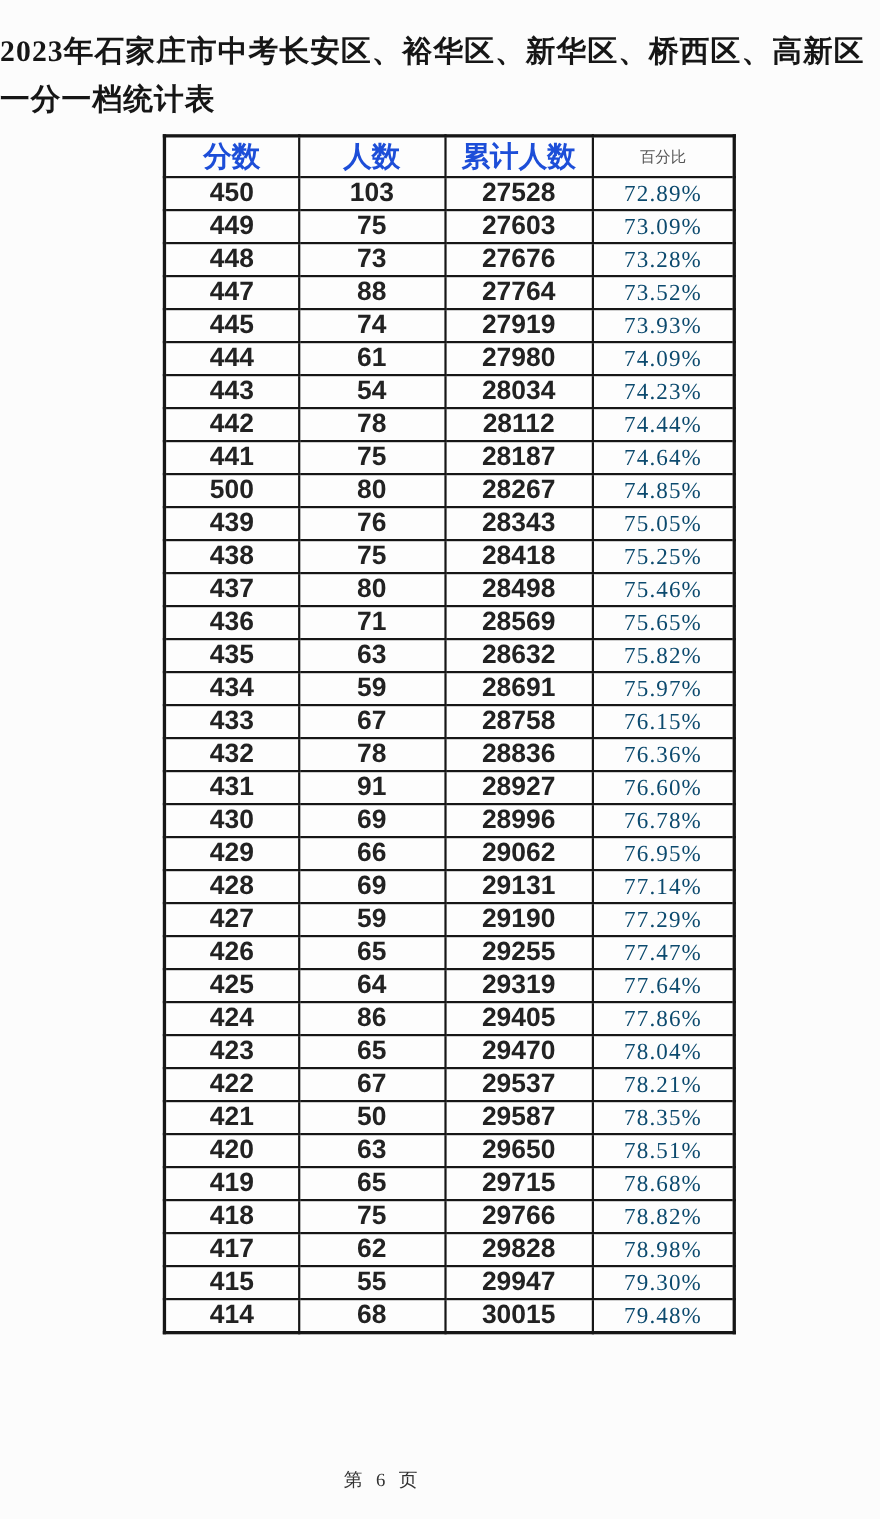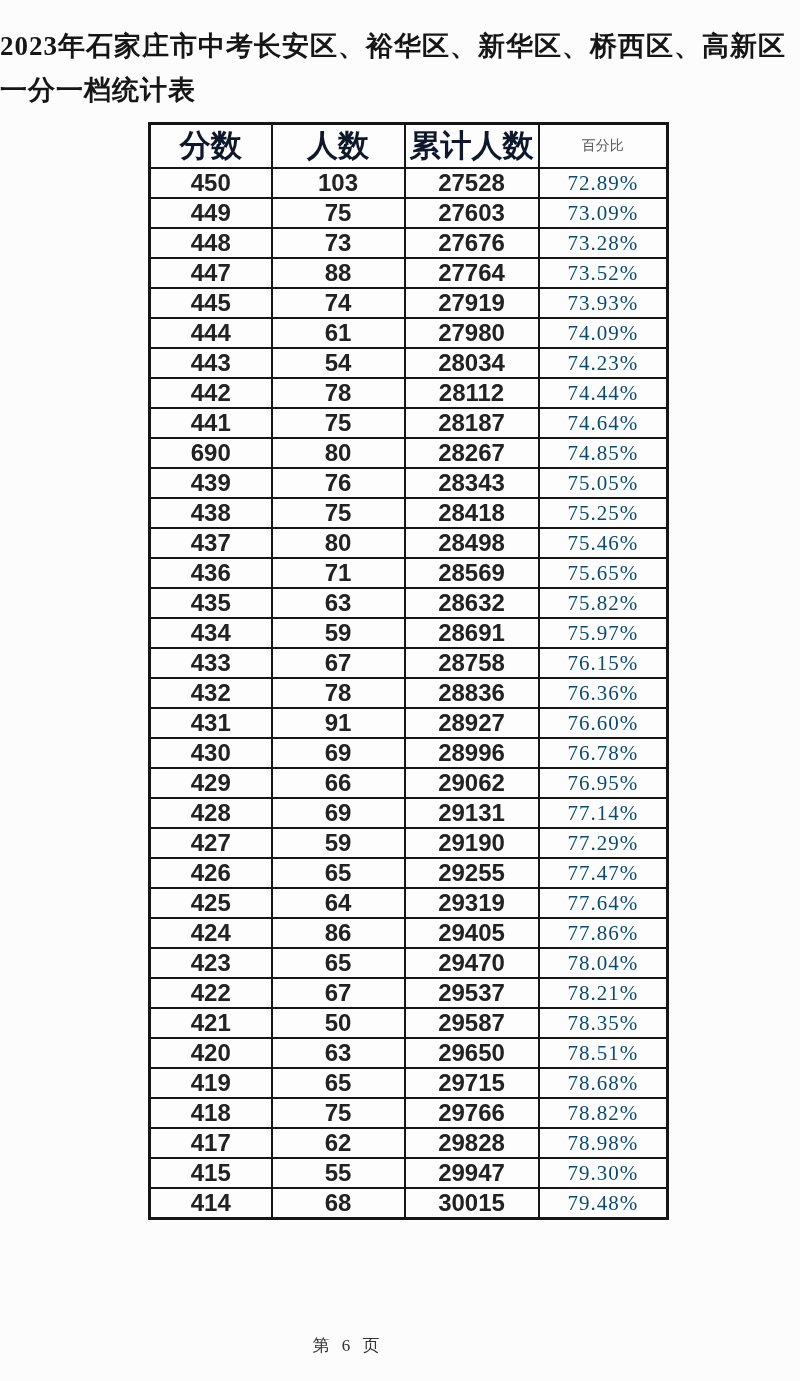--- a/index.html
+++ b/index.html
@@ -36,23 +36,23 @@
     border:2px solid #161616;
     padding:0;
     height:27.4px;
     text-align:center;
     vertical-align:middle;
     overflow:hidden;
     white-space:nowrap;
   }
   .score-table th{
     font-family:"Liberation Sans","DejaVu Sans",sans-serif;
-    font-size:31px;
+    font-size:26px;
     font-weight:700;
-    color:#0f172a;
+    color:#1d4ed8;
   }
   .score-table th.pct{
     font-family:"Liberation Serif","DejaVu Serif",serif;
     font-weight:400;
     color:#555555;
     font-size:14px;
   }
   .score-table td{
     font-family:"Liberation Sans","DejaVu Sans",sans-serif;
     font-size:24px;
@@ -147,21 +147,21 @@
         <td>28112</td>
         <td class="pct">74.44%</td>
       </tr>
       <tr>
         <td>441</td>
         <td>75</td>
         <td>28187</td>
         <td class="pct">74.64%</td>
       </tr>
       <tr>
-        <td>690</td>
+        <td>500</td>
         <td>80</td>
         <td>28267</td>
         <td class="pct">74.85%</td>
       </tr>
       <tr>
         <td>439</td>
         <td>76</td>
         <td>28343</td>
         <td class="pct">75.05%</td>
       </tr>

